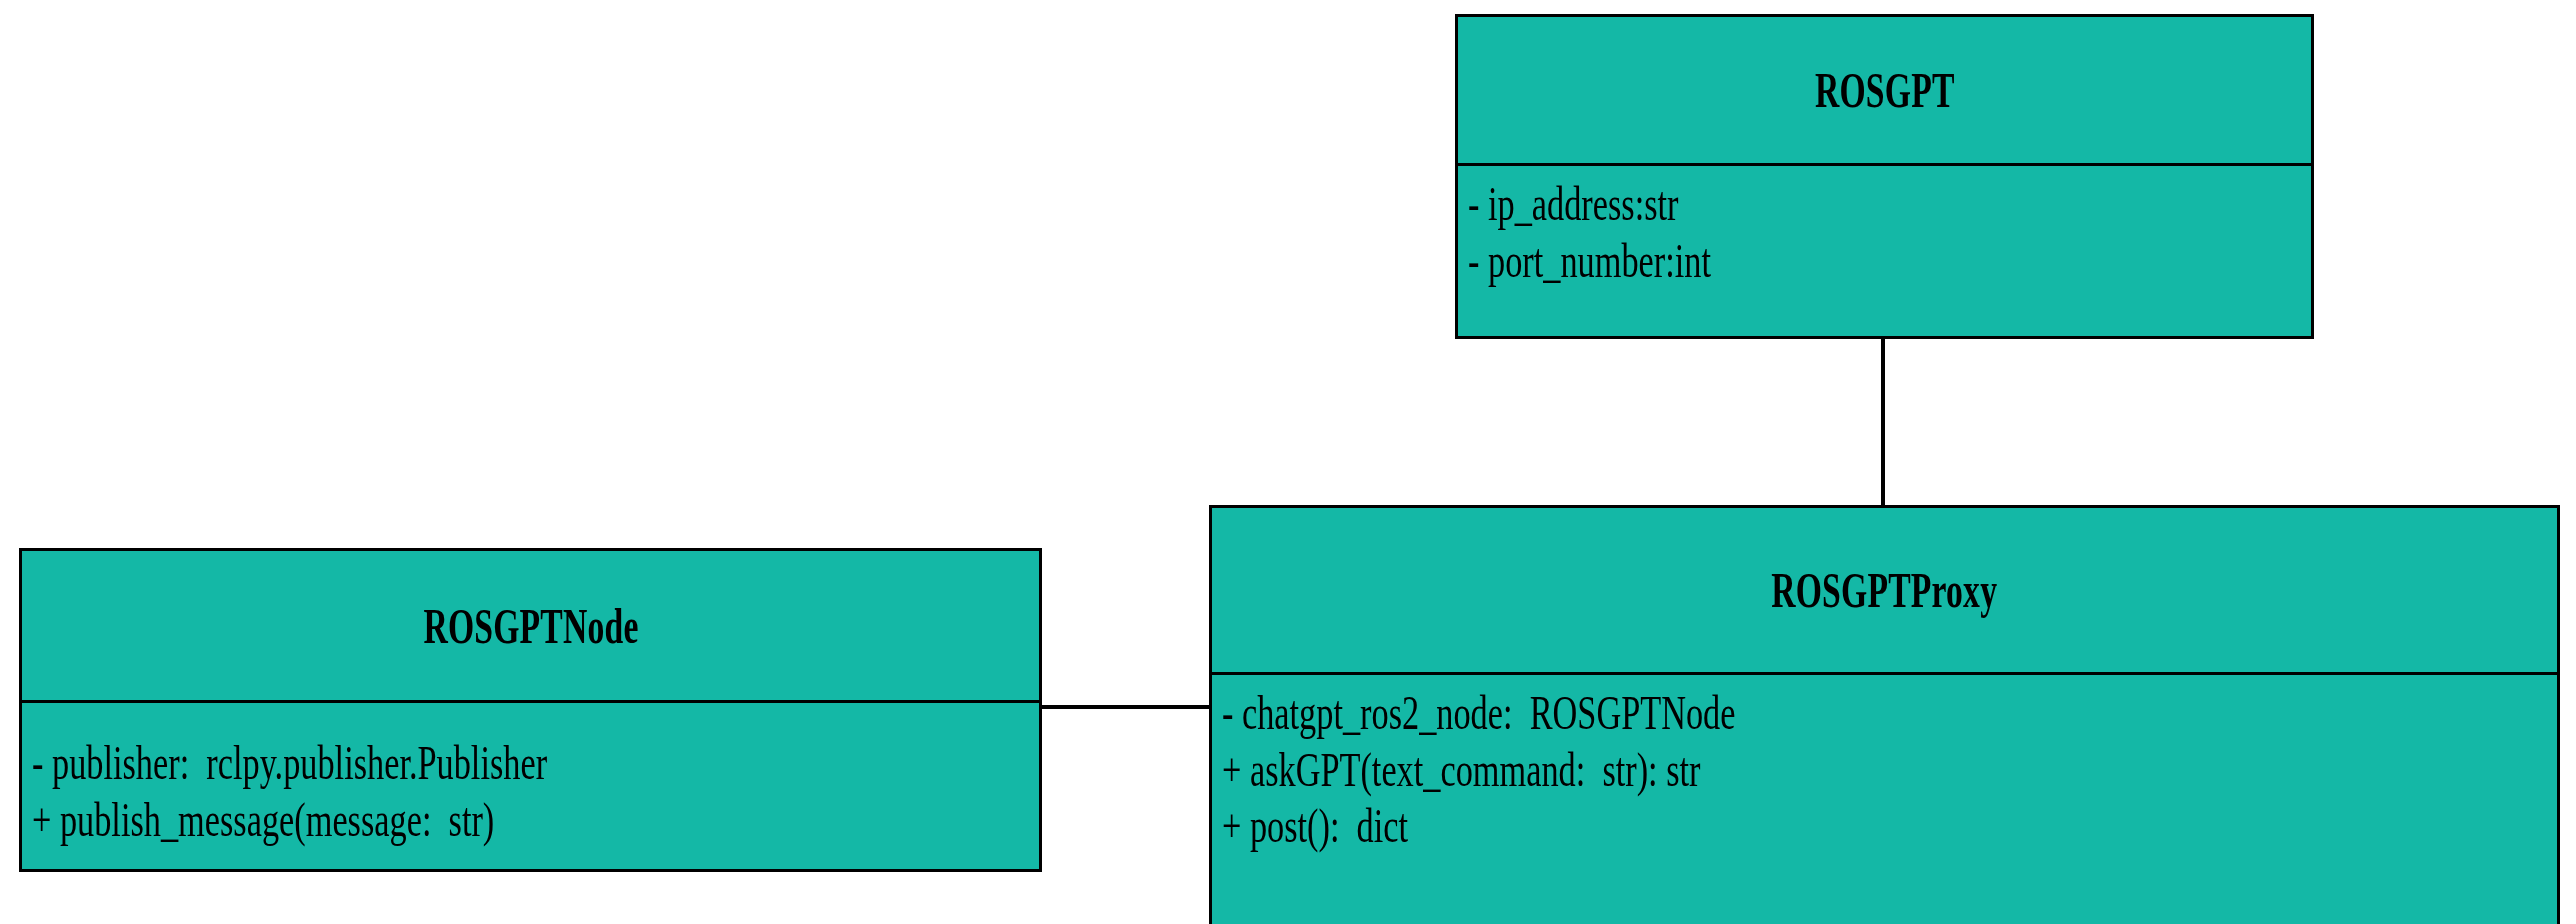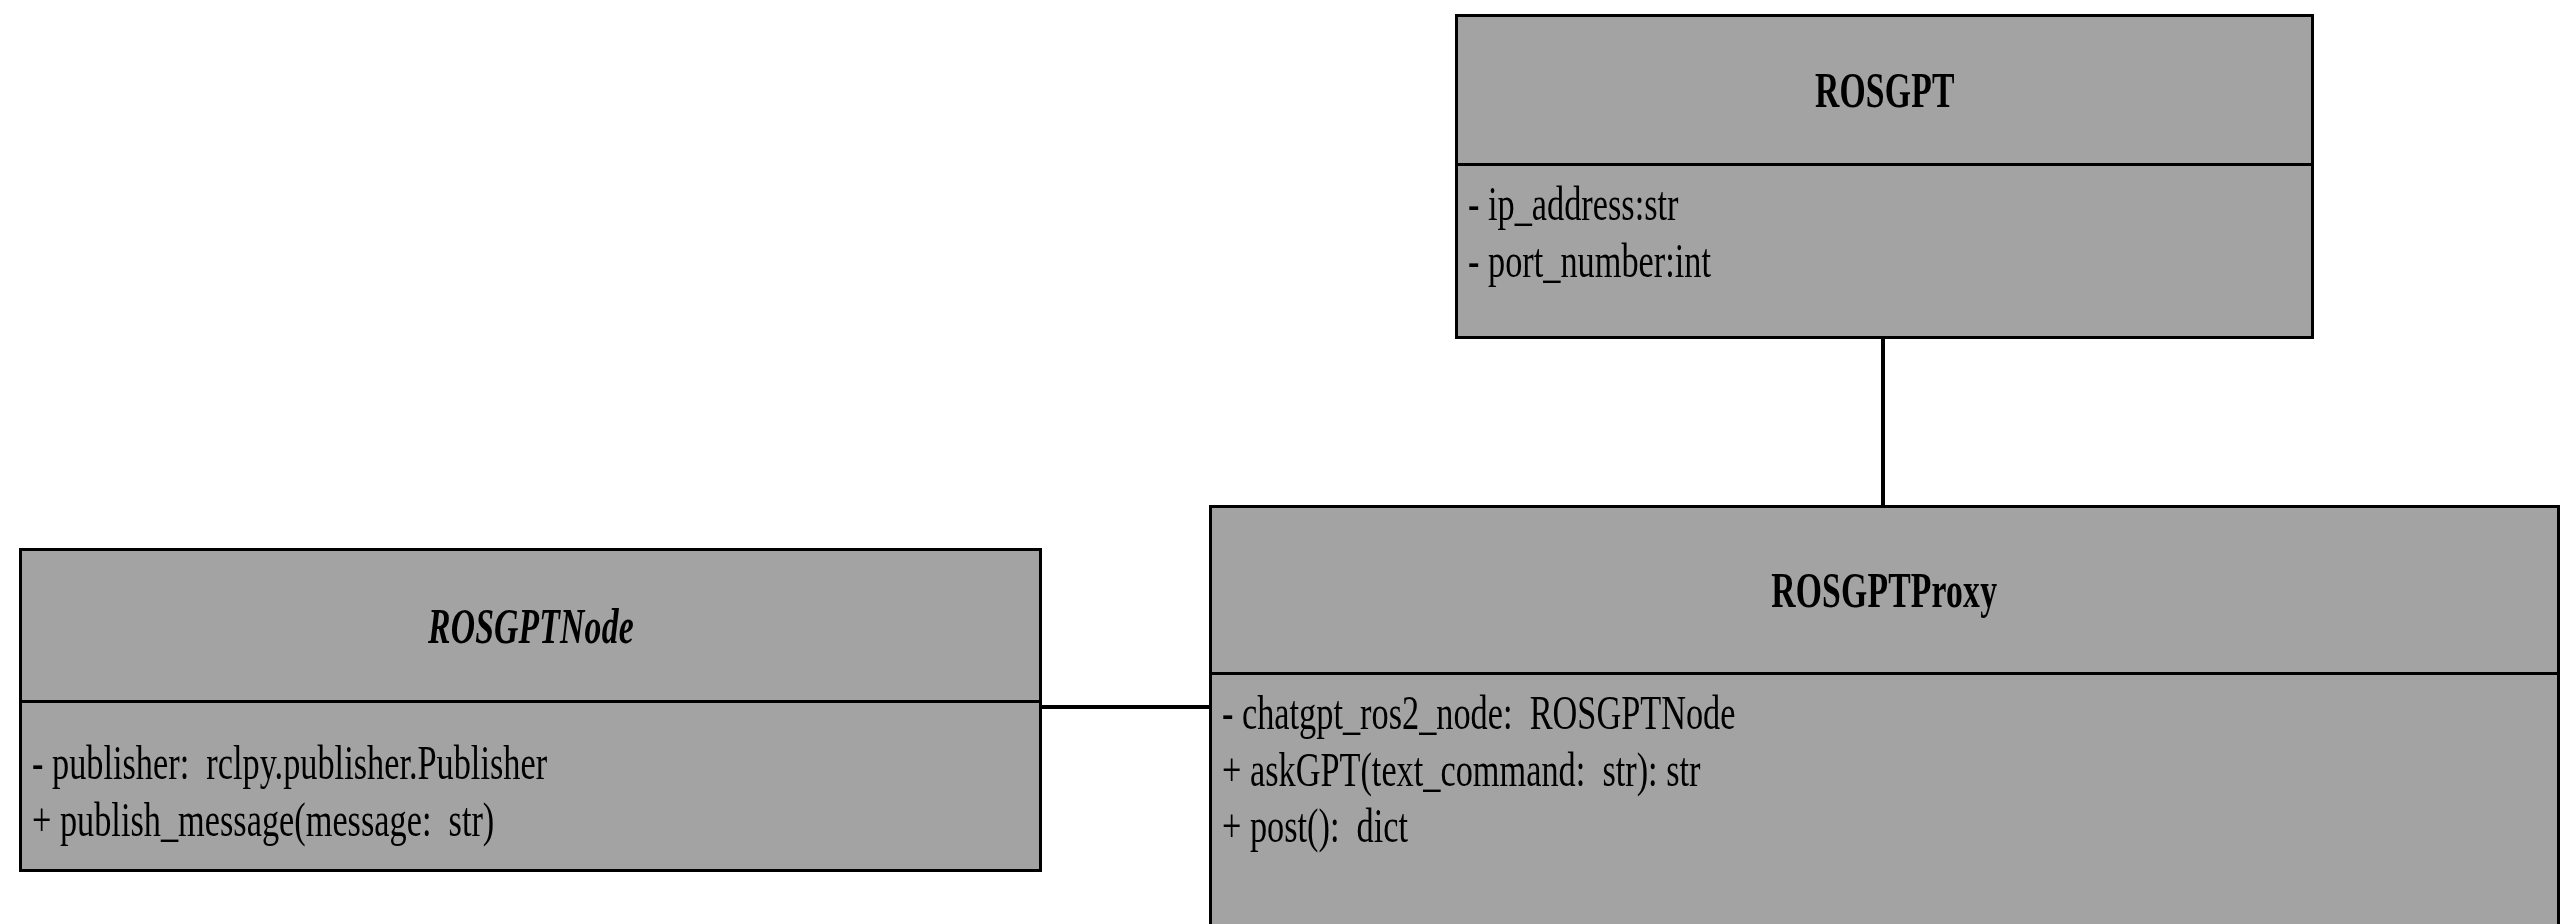--- a/index.html
+++ b/index.html
@@ -15,21 +15,21 @@
     background: #ffffff;
     overflow: hidden;
     font-family: "Liberation Serif", "DejaVu Serif", serif;
     color: #000000;
   }
 
   
   .uml-class {
     position: absolute;
     box-sizing: border-box;
-    background: #a3a3a3;
+    background: #14b8a6;
     border: 3.5px solid #000000;
   }
   .uml-title-row {
     box-sizing: border-box;
     width: 100%;
     display: flex;
     align-items: center;
     justify-content: center;
     border-bottom: 3.5px solid #000000;
   }
@@ -63,21 +63,21 @@
   #class-rosgpt .uml-title-row { height: 149px; }
   #class-rosgpt .uml-title { font-size: 51px; }
   #class-rosgpt .uml-members { height: 208px; font-size: 49px; }
 
   #class-rosgptnode {
     left: 19.4px;
     top: 548px;
     width: 1023px;
     height: 324px;
   }
-  #class-rosgptnode .uml-title-row { height: 152px; font-style: italic; }
+  #class-rosgptnode .uml-title-row { height: 152px; }
   #class-rosgptnode .uml-title { font-size: 51px; }
   #class-rosgptnode .uml-members { height: 168px; font-size: 49px; margin-top: 22px; }
 
   #class-rosgptproxy {
     left: 1209px;
     top: 505px;
     width: 1351px;
     height: 424px;
   }
   #class-rosgptproxy .uml-title-row { height: 167px; }

